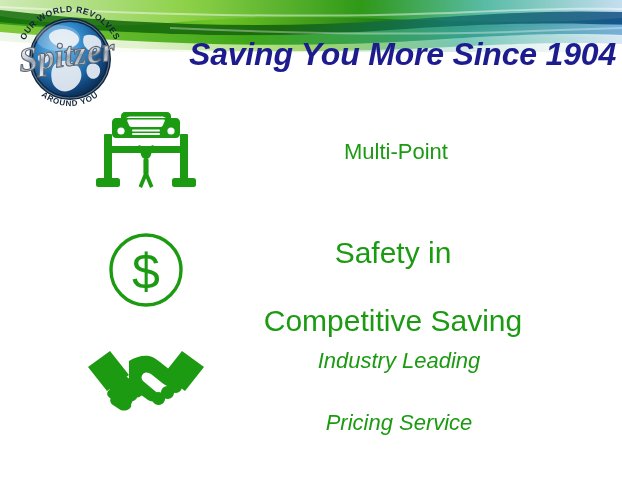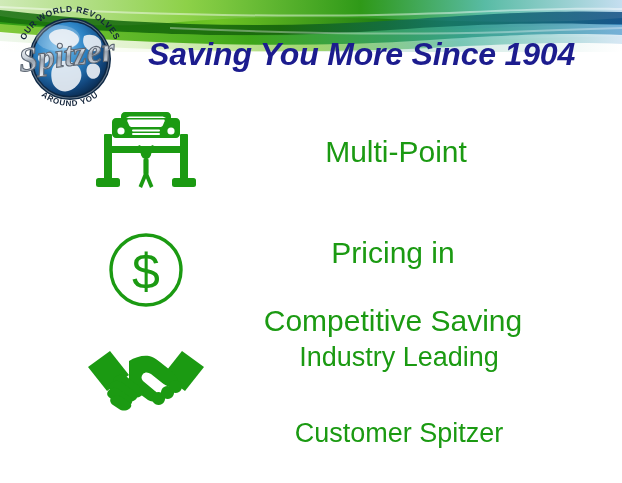--- a/index.html
+++ b/index.html
@@ -47,21 +47,21 @@
     width: 132px;
     height: 112px;
   }
 
   
   #headline {
     position: absolute;
     left: 148px;
     top: 38px;
     width: 468px;
-    text-align: left;
+    text-align: right;
     font-size: 32px;
     font-weight: bold;
     font-style: italic;
     color: #1c1c8e;
     letter-spacing: -0.2px;
     white-space: nowrap;
     line-height: 1.05;
   }
 
   
@@ -88,23 +88,23 @@
 
   .feature-text {
     flex: 1 1 auto;
     text-align: center;
     color: #1b9a12;
     font-size: 30px;
     font-weight: normal;
     line-height: 1.13;
     white-space: pre-line;
   }
-  #feature-row-0 .feature-text { font-size: 30px; line-height: 1.12; }
+  #feature-row-0 .feature-text { font-size: 22px; line-height: 1.12; }
   #feature-row-1 .feature-text { font-size: 30px; line-height: 1.12; padding-right: 6px; }
-  #feature-row-2 .feature-text { font-size: 27px; line-height: 1.42; padding-right: 4px; }
+  #feature-row-2 .feature-text { font-size: 22px; line-height: 1.42; padding-right: 4px; font-style: italic; }
 </style>
 </head>
 <body>
 
 <div id="slide">
 
   <div id="header-band">
     <svg viewBox="0 0 622 52" preserveAspectRatio="none">
       <defs>
         <linearGradient id="gA" x1="0" y1="0" x2="1" y2="0">
@@ -265,21 +265,21 @@
   </div>
 
   <div class="feature-row" id="feature-row-1">
     <div class="feature-icon">
       <svg width="80" height="80" viewBox="0 0 80 80">
         <circle cx="40" cy="40" r="35" fill="none" stroke="#1b9a12" stroke-width="3.4"></circle>
         <text x="40" y="59" text-anchor="middle" font-family="'Liberation Sans', sans-serif" font-size="50" fill="#1b9a12">$</text>
       </svg>
     </div>
     <div class="feature-text">
-      <span>Pricing in</span><br>
+      <span>Safety in</span><br>
       <span>Competitive Saving</span>
     </div>
   </div>
 
   <div class="feature-row" id="feature-row-2">
     <div class="feature-icon">
       <svg width="122" height="78" viewBox="0 0 122 78">
         <g fill="#1b9a12">
 
           <path d="M3,30 L25,14 L44,38 L22,54 Z"></path>
@@ -308,17 +308,17 @@
                    C42,70 38,70 35,68 L25,61 C22,59 21,56 24,53 Z"></path>
           <path d="M27,60 C30,58 34,58 37,60 L44,65 C47,67 47,70 44,72
                    C41,74 37,74 34,72 L28,68 C25,66 24,62 27,60 Z"></path>
 
           <path d="M46,26 C52,23 58,23 62,26 C58,28 52,30 46,33 Z" fill="#ffffff" opacity="0"></path>
         </g>
       </svg>
     </div>
     <div class="feature-text">
       <span>Industry Leading</span><br>
-      <span>Customer Spitzer</span>
+      <span>Pricing Service</span>
     </div>
   </div>
 
 </div>
 
 </body></html>

